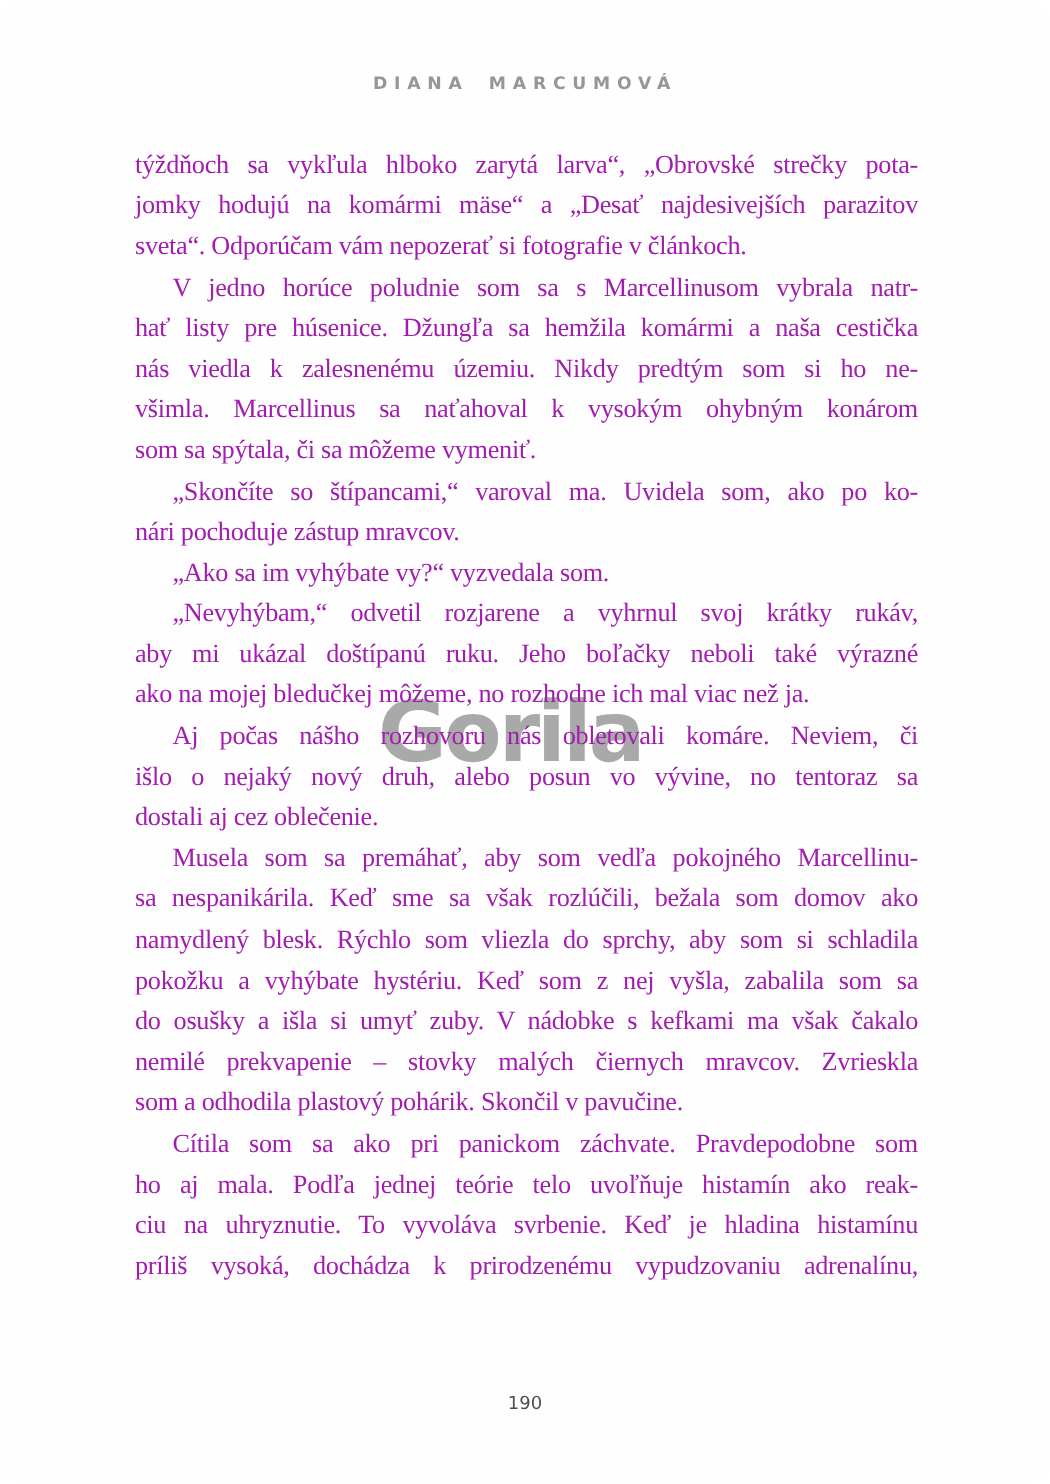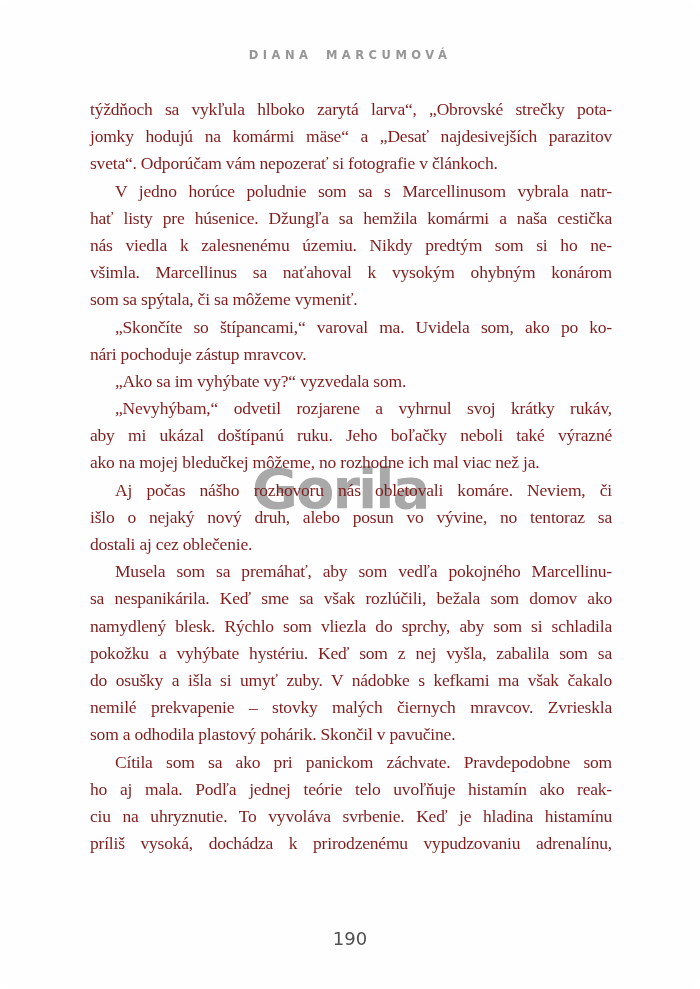--- a/index.html
+++ b/index.html
@@ -44,21 +44,21 @@
   }
   .body-text {
     position: absolute;
     top: 96px;
     left: 90px;
     width: 522px;
     z-index: 1;
     font-size: 17.5px;
     letter-spacing: -0.2px;
     line-height: 27.2px;
-    color: #7f1d1d;
+    color: #a21caf;
     overflow: visible;
   }
   .line {
     white-space: nowrap;
     text-align: justify;
     text-align-last: justify;
     height: 27.2px;
   }
   .line.last {
     text-align-last: left;
@@ -66,21 +66,21 @@
   .para.indented .line:first-child {
     text-indent: 25px;
   }
   .page-number {
     position: absolute;
     top: 928px;
     left: 0;
     width: 100%;
     text-align: center;
     font-family: "DejaVu Sans", sans-serif;
-    font-size: 18px;
+    font-size: 12px;
     color: #4f4f4f;
     z-index: 1;
   }
 </style>
 </head>
 <body>
 
 <div class="page">
 
   <div class="running-header">DIANA MARCUMOVÁ</div>

